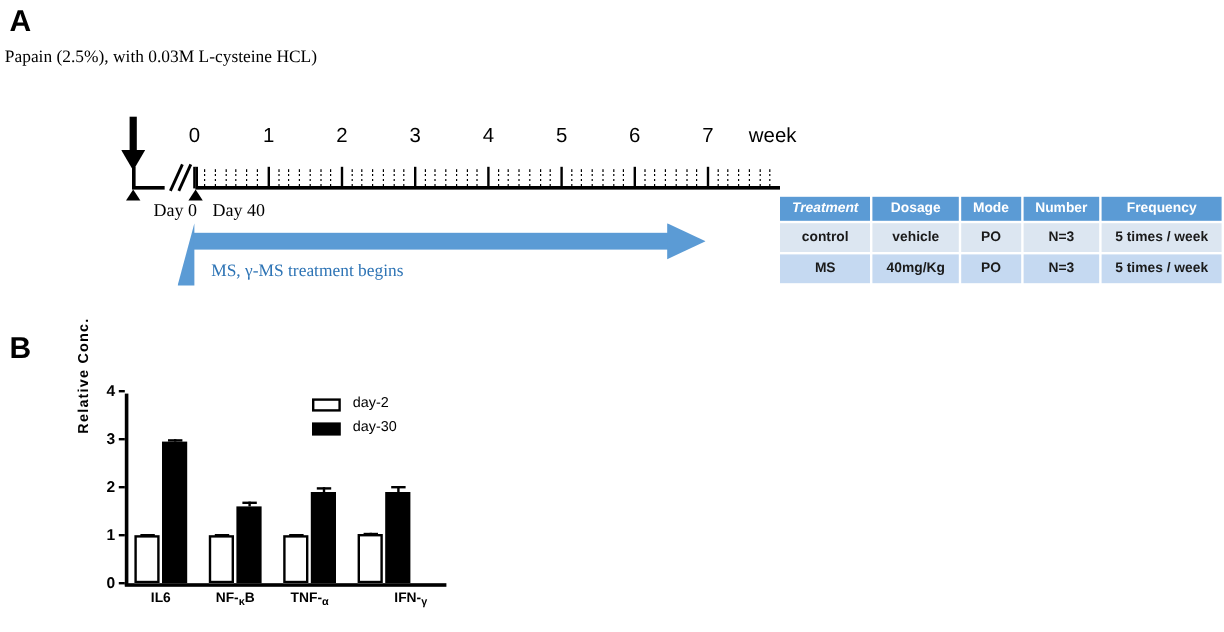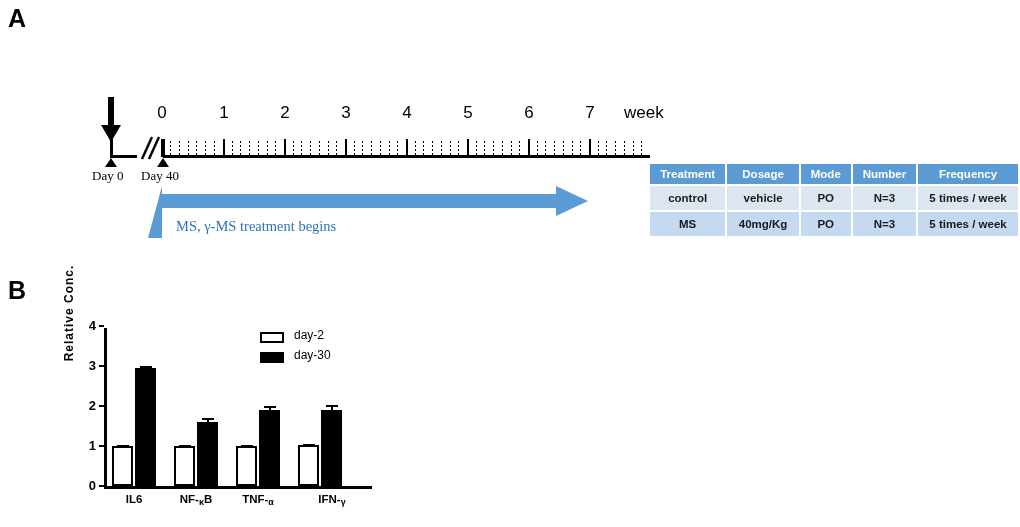--- a/index.html
+++ b/index.html
@@ -83,23 +83,24 @@
   
   .day-marker {
     width: 0; height: 0;
     border-left: 6px solid transparent;
     border-right: 6px solid transparent;
     border-bottom: 9px solid #000;
     top: 63px;
   }
   .day-label {
     font-family: "Liberation Serif", serif;
-    font-size: 13px;
+    font-size: 15px;
     top: 73px;
     white-space: nowrap;
+    margin-left: 36px;
   }
 
   
   #treatment-arrow-wrap { left: 148px; top: 186px; width: 440px; height: 56px; }
   #treatment-text {
     left: 176px; top: 218px;
     font-family: "Liberation Serif", serif;
     font-size: 14.5px;
     color: #2E74B5;
     white-space: nowrap;
@@ -124,21 +125,21 @@
   }
   #treatment-table td {
     color: #1a1a1a;
     padding: 6px 10px;
     text-align: center;
     font-weight: bold;
     font-size: 11.5px;
   }
   #treatment-table tr.row-even td { background: #DCE6F1; }
   #treatment-table tr.row-odd  td { background: #C5D9F1; }
-  .col-treatment { width: 74px; }
+  .col-treatment { width: 74px; font-style: italic; }
   .col-dosage    { width: 68px; }
   .col-mode      { width: 48px; }
   .col-number    { width: 62px; }
   .col-frequency { width: 102px; }
 
   
   #chart-area { left: 60px; top: 318px; width: 340px; height: 205px; }
 
   #chart-ylabel {
     left: 2px; top: 50px;
@@ -202,20 +203,21 @@
     font-size: 12px;
     white-space: nowrap;
   }
 </style>
 </head>
 <body>
 
 <div class="abs panel-label" id="panel-a-label">A</div>
 
 <div class="abs" id="injection-block">
+  <div id="injection-detail">Papain (2.5%), with 0.03M L-cysteine HCL)</div>
 </div>
 
 <div class="abs" id="timeline-area">
 
   <svg class="abs" id="injection-arrow" viewBox="0 0 20 45">
     <rect x="7" y="0" width="6" height="30" fill="#000"></rect>
     <polygon points="0,28 20,28 10,45" fill="#000"></polygon>
   </svg>
 
   <div class="abs week-num" style="left:150px;">0</div>
@@ -385,21 +387,21 @@
       <div class="errbar" style="left: 198.5px; top: 125.6px; width: 12px; height: 2px;"></div>
       <div class="bar bar-solid" style="left: 217px; width: 21px; height: 76px; bottom: 0px; position: absolute; top: 92px;"></div>
       <div class="errbar" style="left: 226.5px; top: 86.8px; width: 2px; height: 5.2px;"></div>
       <div class="errbar" style="left: 221.5px; top: 86.8px; width: 12px; height: 2px;"></div>
     </div>
 
   <div class="abs" id="cat-labels" style="left:0; top:0; width:340px; height:200px;text-decoration:underline;">
       <div class="abs cat-label" style="left: 42px; width: 64px;">IL6</div>
       <div class="abs cat-label" style="left: 104px; width: 64px;">NF-<sub>κ</sub>B</div>
       <div class="abs cat-label" style="left: 166px; width: 64px;">TNF-<sub>α</sub></div>
-      <div class="abs cat-label" style="left: 240px; width: 64px;">IFN-<sub>γ</sub></div>
+      <div class="abs cat-label" style="left: 232px; width: 64px; text-align: right;">IFN-<sub>γ</sub></div>
     </div>
 
   <div class="abs" id="chart-legend">
       <div class="legend-row">
         <span class="legend-swatch open"></span>
         <span class="legend-text">day-2</span>
       </div>
       <div class="legend-row">
         <span class="legend-swatch solid"></span>
         <span class="legend-text">day-30</span>

